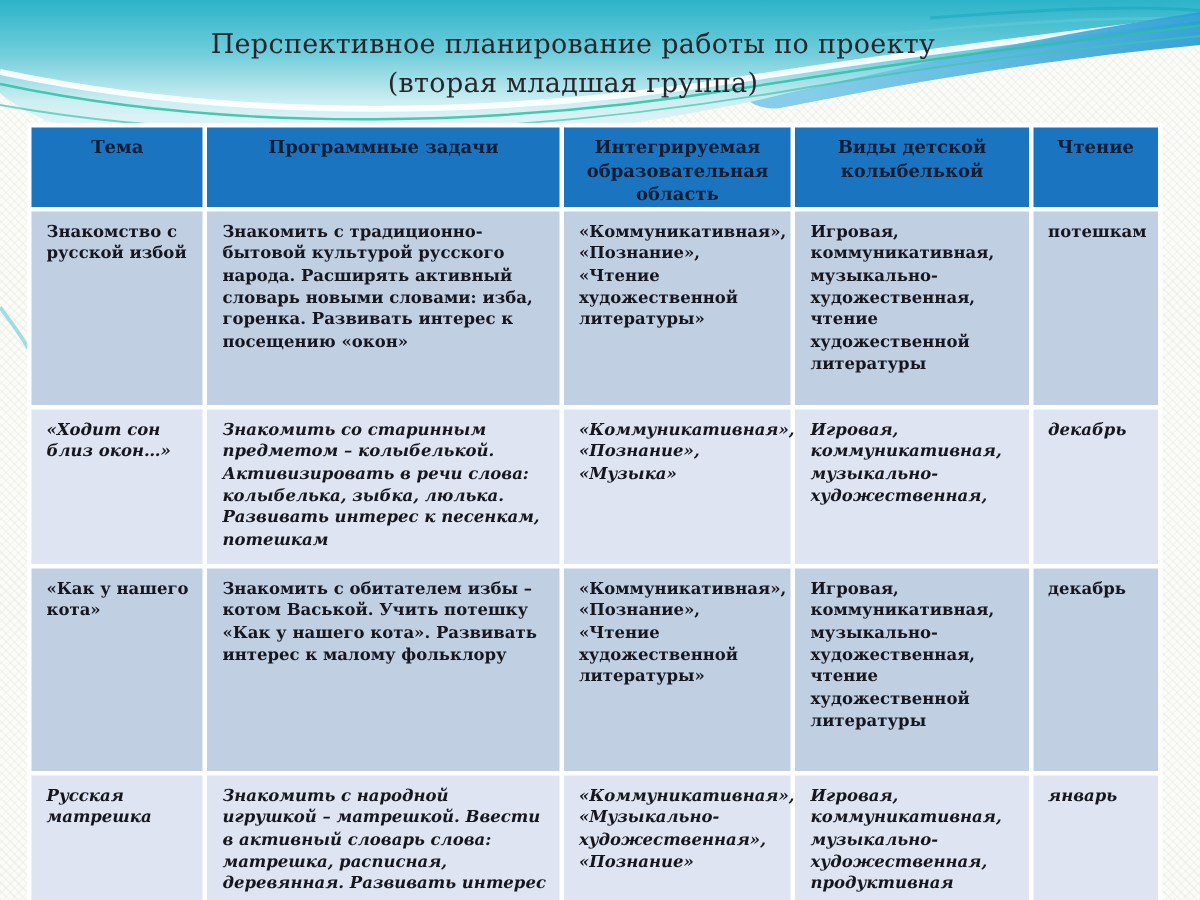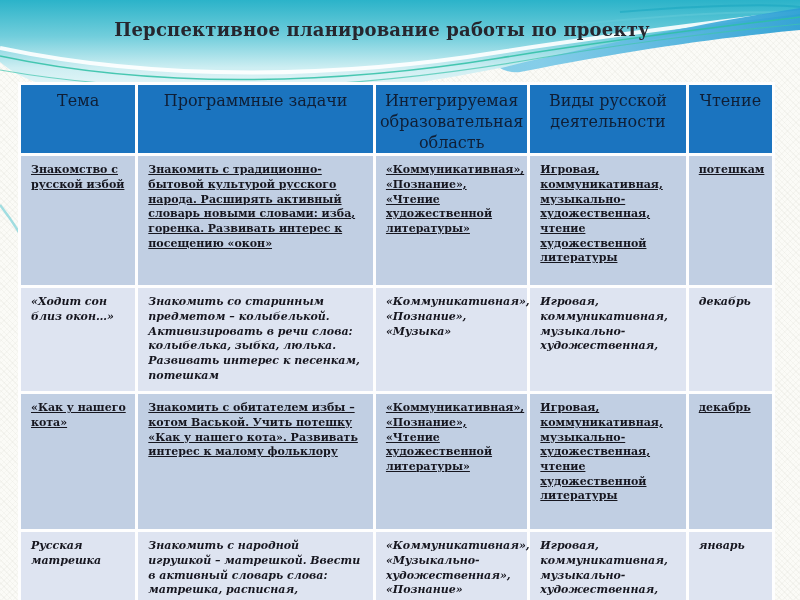--- a/index.html
+++ b/index.html
@@ -8,43 +8,43 @@
     position:relative;width:800px;height:600px;overflow:hidden;
     background-color:#fbfbf7;
     background-image:
       repeating-linear-gradient(45deg, rgba(200,200,188,0.14) 0 1px, transparent 1px 4px),
       repeating-linear-gradient(-45deg, rgba(200,200,188,0.10) 0 1px, transparent 1px 4px);
   }
   .bg-waves{position:absolute;top:0;left:0;}
   .slide-title{
     position:absolute;top:17px;left:0;width:764px;
     text-align:center;color:#26262e;
-    font-size:18px;line-height:26px;font-weight:700;
+    font-size:18px;line-height:26px;font-weight:400;
     letter-spacing:0.2px;z-index:2;
   }
   table.plan{
     position:absolute;left:18px;top:82px;width:757px;
     border-collapse:separate;border-spacing:3px;
     table-layout:fixed;background:#fefefe;z-index:3;
   }
   table.plan th{
     background:var(--header-bg,#1B74BF);
     color:var(--header-text,#0F1E35);
-    font-size:16px;font-weight:normal;
+    font-size:12px;font-weight:bold;
     text-align:center;vertical-align:top;
     padding:6px 3px 0;line-height:1.3;
     height:46px;
   }
   table.plan td{
     font-size:11px;font-weight:bold;
     color:var(--body-text,#16161F);
     text-align:left;vertical-align:top;
     padding:7px 8px 4px 10px;line-height:1.33;
   }
-  tr.r-dark td{background:var(--row-dark,#C1CFE3);text-decoration:underline;}
+  tr.r-dark td{background:var(--row-dark,#C1CFE3);}
   tr.r-light td{background:var(--row-light,#DEE4F1);font-style:italic;}
   tr.row-1 td{height:118px;}
   tr.row-2 td{height:92px;}
   tr.row-3 td{height:124px;margin-top:48px;}
   tr.row-4 td{height:97px;}
 </style>
 </head>
 <body>
 
 <div class="slide">
@@ -68,36 +68,37 @@
     <path d="M580,24 C690,13 760,11 800,13" stroke="#66CBDA" stroke-width="2" fill="none" opacity="0.5"></path>
     <path d="M0,48 C160,82 340,78 500,52 C630,32 720,22 800,12" stroke="#FFFFFF" stroke-width="4" fill="none" opacity="0.9"></path>
     <path d="M500,68 C620,40 710,22 800,8 L800,30 C716,38 630,50 520,72 C512,73 505,71 500,68 Z" fill="url(#rg)" opacity="0.95"></path>
     <path d="M0,56 C160,90 340,84 500,58 C630,37 720,27 800,17" stroke="#2EBFA5" stroke-width="1.6" fill="none" opacity="0.85"></path>
     <path d="M0,70 C180,102 380,86 540,58 C660,38 740,30 800,24" stroke="#3FC4AC" stroke-width="1.2" fill="none" opacity="0.7"></path>
     <path d="M0,205 C18,228 32,252 42,280" stroke="#66CBD4" stroke-width="2.5" fill="none" opacity="0.6"></path>
   </svg>
 
   <div class="slide-title">
     <div>Перспективное планирование работы по проекту</div>
+    <div>(вторая младшая группа)</div>
   </div>
 
   <table class="plan">
     <colgroup>
       <col style="width:114px">
         <col style="width:234px">
         <col style="width:151px">
         <col style="width:155px">
         <col style="width:83px">
     </colgroup>
     <thead>
       <tr>
         <th>Тема</th>
         <th>Программные задачи</th>
         <th>Интегрируемая образовательная область</th>
-        <th>Виды русской деятельности</th>
+        <th>Виды детской колыбелькой</th>
         <th>Чтение</th>
       </tr>
     </thead>
     <tbody>
       <tr class="r-dark row-1">
         <td>Знакомство с русской избой</td>
         <td>Знакомить с традиционно-бытовой культурой русского народа. Расширять активный словарь новыми словами: изба, горенка. Развивать интерес к посещению «окон»</td>
         <td>«Коммуникативная», «Познание», «Чтение художественной литературы»</td>
         <td>Игровая, коммуникативная, музыкально-художественная, чтение художественной литературы</td>
         <td>потешкам</td>

